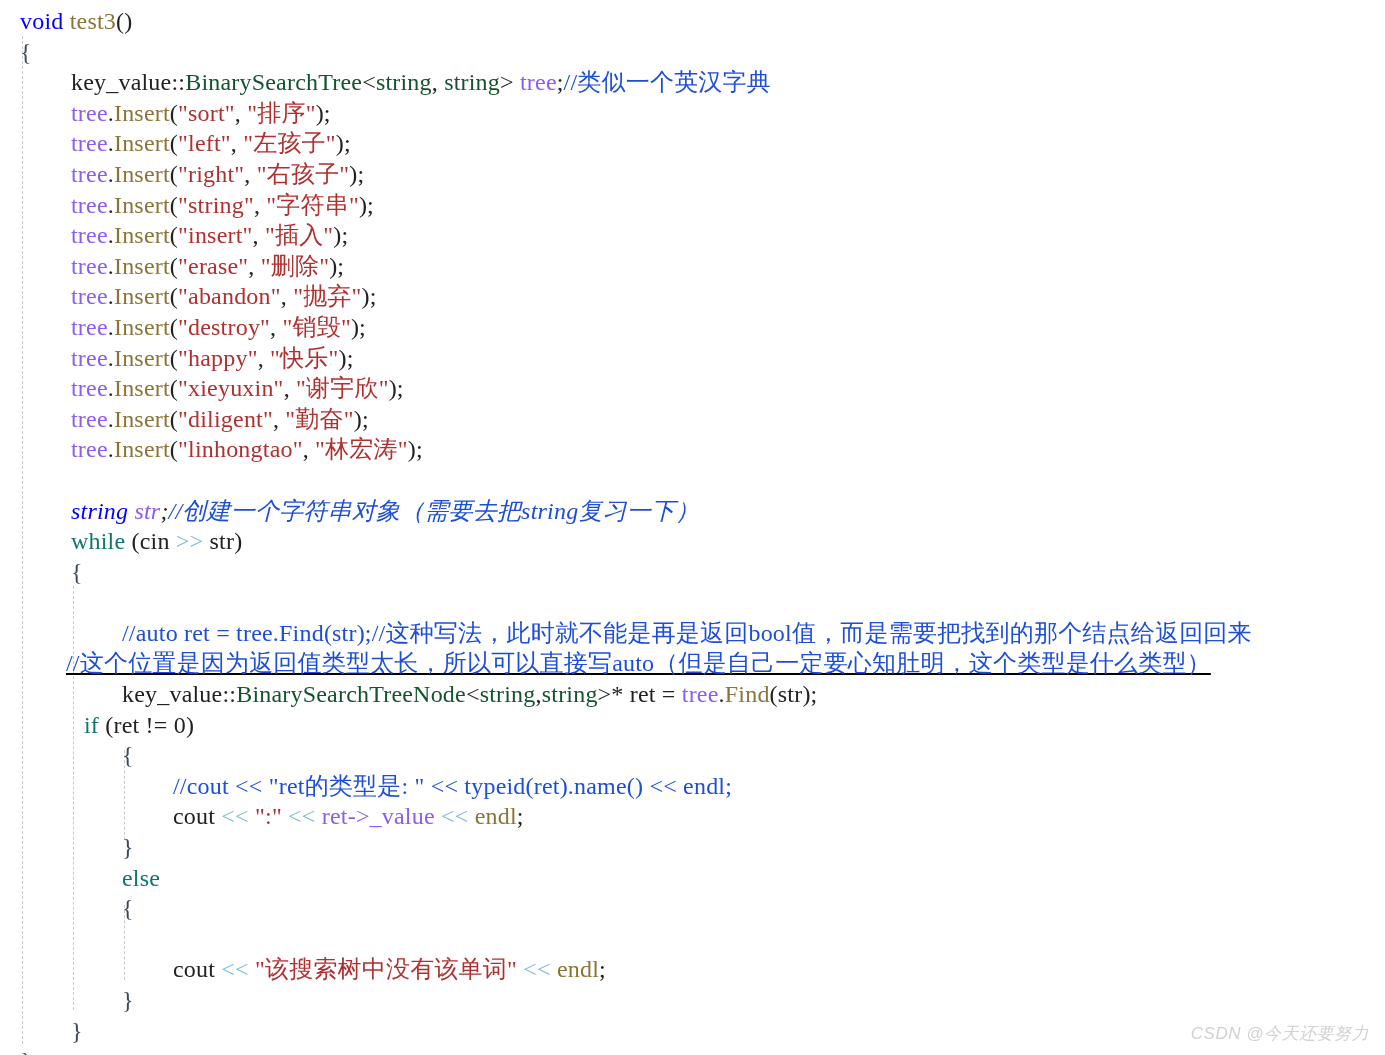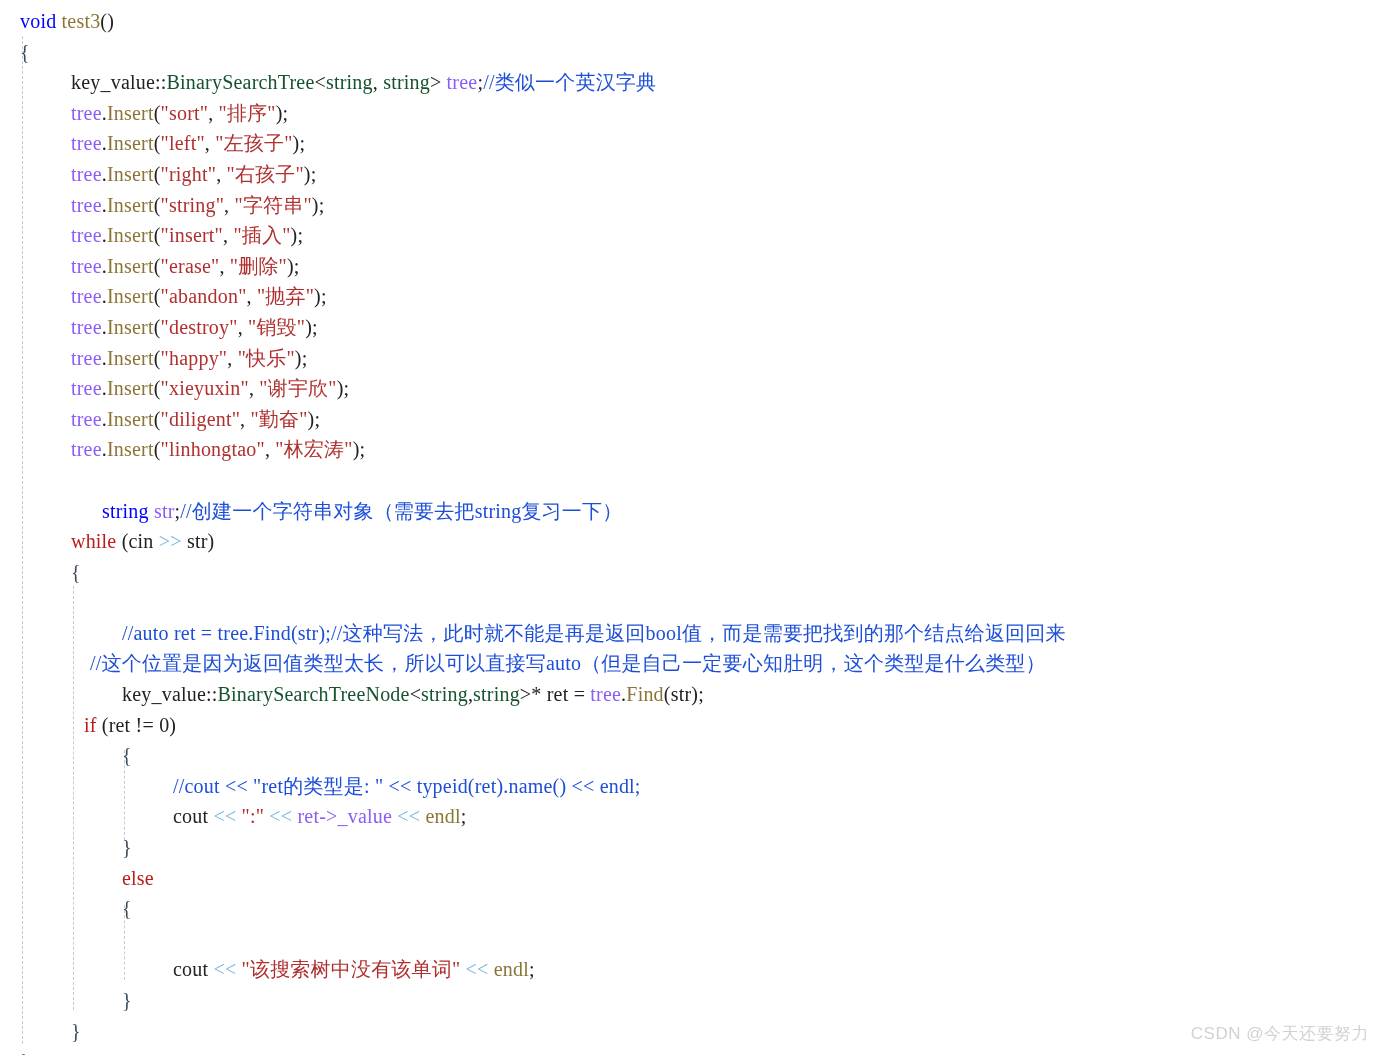--- a/index.html
+++ b/index.html
@@ -31,48 +31,49 @@
     top: 0;
     width: 1385px;
     padding: 6px 0 0 0;
     box-sizing: border-box;
   }
   .line {
     position: relative;
     height: 30.6px;
     line-height: 30.6px;
     white-space: pre;
-    font-size: 20px;
+    font-size: 24px;
     font-family: "Liberation Serif", "DejaVu Serif", serif;
     letter-spacing: 0.2px;
   }
   .line .txt { display: inline-block; }
 
   
   .kw      { color: #0000ff; }            
-  .kwp     { color: #b91c1c; }            
+  .kwp     { color: #0f766e; }            
   .type    { color: #14532d; }            
   .fn      { color: #8b7536; }            
   .var     { color: #8b5cf6; }            
   .str     { color: #b03030; }            
   .cmt     { color: #1d4ed8; }            
   .op      { color: #79b8dd; }            
   .plain   { color: #222222; }            
   .brace   { color: #3b4a5a; }
 
   
   #watermark {
     position: absolute;
     right: 16px;
     bottom: 10px;
     font-family: "Liberation Sans", "DejaVu Sans", sans-serif;
     font-size: 17px;
     color: #d2d2d2;
     letter-spacing: 0.5px;
     user-select: none;
+    font-style: italic;
   }
 </style>
 </head>
 <body>
 
 <div id="page">
 
   <div id="guides-layer">
       <div class="guide" style="left: 22px; top: 36px; height: 1008px;"></div>
       <div class="guide" style="left: 73px; top: 586px; height: 424px;"></div>
@@ -90,26 +91,26 @@
       <div class="line"><span class="txt" style="margin-left: 71px;"><span class="var">tree</span><span class="plain">.</span><span class="fn">Insert</span><span class="plain">(</span><span class="str">"string"</span><span class="plain">, </span><span class="str">"字符串"</span><span class="plain">);</span></span></div>
       <div class="line"><span class="txt" style="margin-left: 71px;"><span class="var">tree</span><span class="plain">.</span><span class="fn">Insert</span><span class="plain">(</span><span class="str">"insert"</span><span class="plain">, </span><span class="str">"插入"</span><span class="plain">);</span></span></div>
       <div class="line"><span class="txt" style="margin-left: 71px;"><span class="var">tree</span><span class="plain">.</span><span class="fn">Insert</span><span class="plain">(</span><span class="str">"erase"</span><span class="plain">, </span><span class="str">"删除"</span><span class="plain">);</span></span></div>
       <div class="line"><span class="txt" style="margin-left: 71px;"><span class="var">tree</span><span class="plain">.</span><span class="fn">Insert</span><span class="plain">(</span><span class="str">"abandon"</span><span class="plain">, </span><span class="str">"抛弃"</span><span class="plain">);</span></span></div>
       <div class="line"><span class="txt" style="margin-left: 71px;"><span class="var">tree</span><span class="plain">.</span><span class="fn">Insert</span><span class="plain">(</span><span class="str">"destroy"</span><span class="plain">, </span><span class="str">"销毁"</span><span class="plain">);</span></span></div>
       <div class="line"><span class="txt" style="margin-left: 71px;"><span class="var">tree</span><span class="plain">.</span><span class="fn">Insert</span><span class="plain">(</span><span class="str">"happy"</span><span class="plain">, </span><span class="str">"快乐"</span><span class="plain">);</span></span></div>
       <div class="line"><span class="txt" style="margin-left: 71px;"><span class="var">tree</span><span class="plain">.</span><span class="fn">Insert</span><span class="plain">(</span><span class="str">"xieyuxin"</span><span class="plain">, </span><span class="str">"谢宇欣"</span><span class="plain">);</span></span></div>
       <div class="line"><span class="txt" style="margin-left: 71px;"><span class="var">tree</span><span class="plain">.</span><span class="fn">Insert</span><span class="plain">(</span><span class="str">"diligent"</span><span class="plain">, </span><span class="str">"勤奋"</span><span class="plain">);</span></span></div>
       <div class="line"><span class="txt" style="margin-left: 71px;"><span class="var">tree</span><span class="plain">.</span><span class="fn">Insert</span><span class="plain">(</span><span class="str">"linhongtao"</span><span class="plain">, </span><span class="str">"林宏涛"</span><span class="plain">);</span></span></div>
       <div class="line"><span class="txt" style="margin-left: 71px;">&nbsp;</span></div>
-      <div class="line"><span class="txt" style="margin-left: 102px;"><span class="kw">string</span><span class="var"> str</span><span class="plain">;</span><span class="cmt">//创建一个字符串对象（需要去把string复习一下）</span></span></div>
+      <div class="line"><span class="txt" style="margin-left: 71px; font-style: italic;"><span class="kw">string</span><span class="var"> str</span><span class="plain">;</span><span class="cmt">//创建一个字符串对象（需要去把string复习一下）</span></span></div>
       <div class="line"><span class="txt" style="margin-left: 71px;"><span class="kwp">while</span><span class="plain"> (</span><span class="plain">cin</span><span class="plain"> </span><span class="op">&gt;&gt;</span><span class="plain"> </span><span class="plain">str</span><span class="plain">)</span></span></div>
       <div class="line"><span class="txt" style="margin-left: 71px;"><span class="brace">{</span></span></div>
       <div class="line"><span class="txt" style="margin-left: 122px;">&nbsp;</span></div>
       <div class="line"><span class="txt" style="margin-left: 122px; font-family: Liberation Serif, serif;"><span class="cmt">//auto ret = tree.Find(str);//这种写法，此时就不能是再是返回bool值，而是需要把找到的那个结点给返回回来</span></span></div>
-      <div class="line"><span class="txt" style="margin-left: 90px;"><span class="cmt">//这个位置是因为返回值类型太长，所以可以直接写auto（但是自己一定要心知肚明，这个类型是什么类型）</span></span></div>
+      <div class="line"><span class="txt" style="margin-left: 66px; text-decoration: underline;"><span class="cmt">//这个位置是因为返回值类型太长，所以可以直接写auto（但是自己一定要心知肚明，这个类型是什么类型）</span></span></div>
       <div class="line"><span class="txt" style="margin-left: 122px;"><span class="plain">key_value</span><span class="plain">::</span><span class="type">BinarySearchTreeNode</span><span class="plain">&lt;</span><span class="type">string</span><span class="plain">,</span><span class="type">string</span><span class="plain">&gt;* </span><span class="plain">ret</span><span class="plain"> = </span><span class="var">tree</span><span class="plain">.</span><span class="fn">Find</span><span class="plain">(</span><span class="plain">str</span><span class="plain">);</span></span></div>
       <div class="line"><span class="txt" style="margin-left: 84px;"><span class="kwp">if</span><span class="plain"> (</span><span class="plain">ret</span><span class="plain"> != </span><span class="plain">0</span><span class="plain">)</span></span></div>
       <div class="line"><span class="txt" style="margin-left: 122px;"><span class="brace">{</span></span></div>
       <div class="line"><span class="txt" style="margin-left: 173px;"><span class="cmt">//cout &lt;&lt; "ret的类型是: " &lt;&lt; typeid(ret).name() &lt;&lt; endl;</span></span></div>
       <div class="line"><span class="txt" style="margin-left: 173px;"><span class="plain">cout</span><span class="plain"> </span><span class="op">&lt;&lt;</span><span class="plain"> </span><span class="str">":"</span><span class="plain"> </span><span class="op">&lt;&lt;</span><span class="plain"> </span><span class="var">ret-&gt;_value</span><span class="plain"> </span><span class="op">&lt;&lt;</span><span class="plain"> </span><span class="fn">endl</span><span class="plain">;</span></span></div>
       <div class="line"><span class="txt" style="margin-left: 122px;"><span class="brace">}</span></span></div>
       <div class="line"><span class="txt" style="margin-left: 122px; text-align: right;"><span class="kwp">else</span></span></div>
       <div class="line"><span class="txt" style="margin-left: 122px;"><span class="brace">{</span></span></div>
       <div class="line"><span class="txt" style="margin-left: 173px;">&nbsp;</span></div>
       <div class="line"><span class="txt" style="margin-left: 173px;"><span class="plain">cout</span><span class="plain"> </span><span class="op">&lt;&lt;</span><span class="plain"> </span><span class="str">"该搜索树中没有该单词"</span><span class="plain"> </span><span class="op">&lt;&lt;</span><span class="plain"> </span><span class="fn">endl</span><span class="plain">;</span></span></div>

